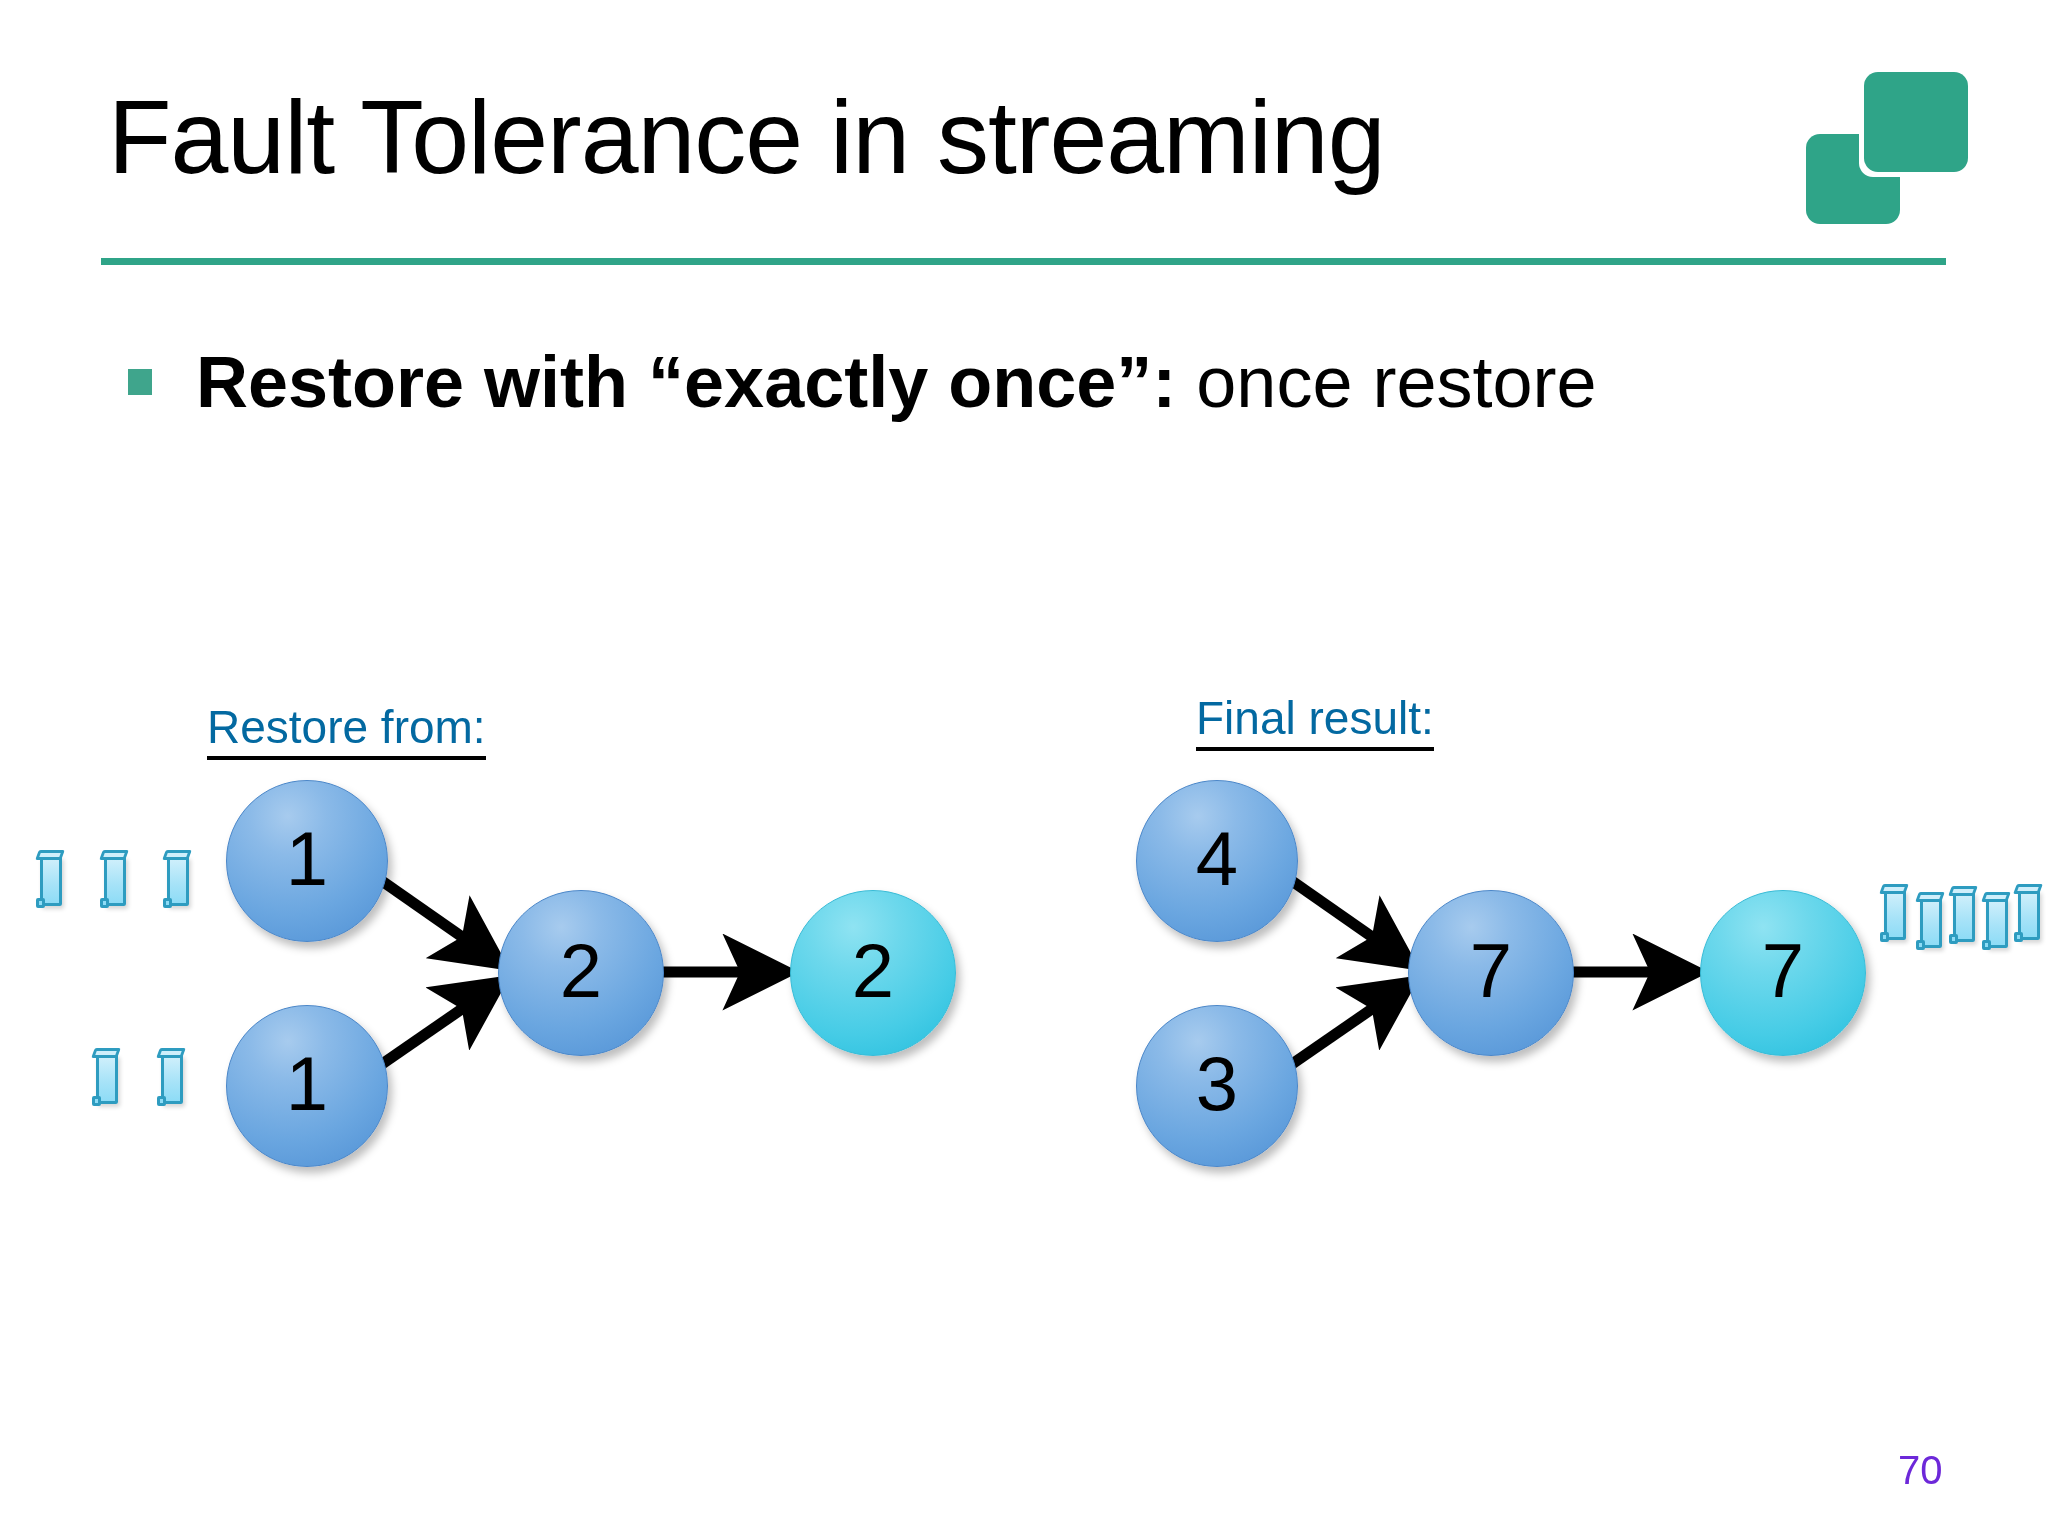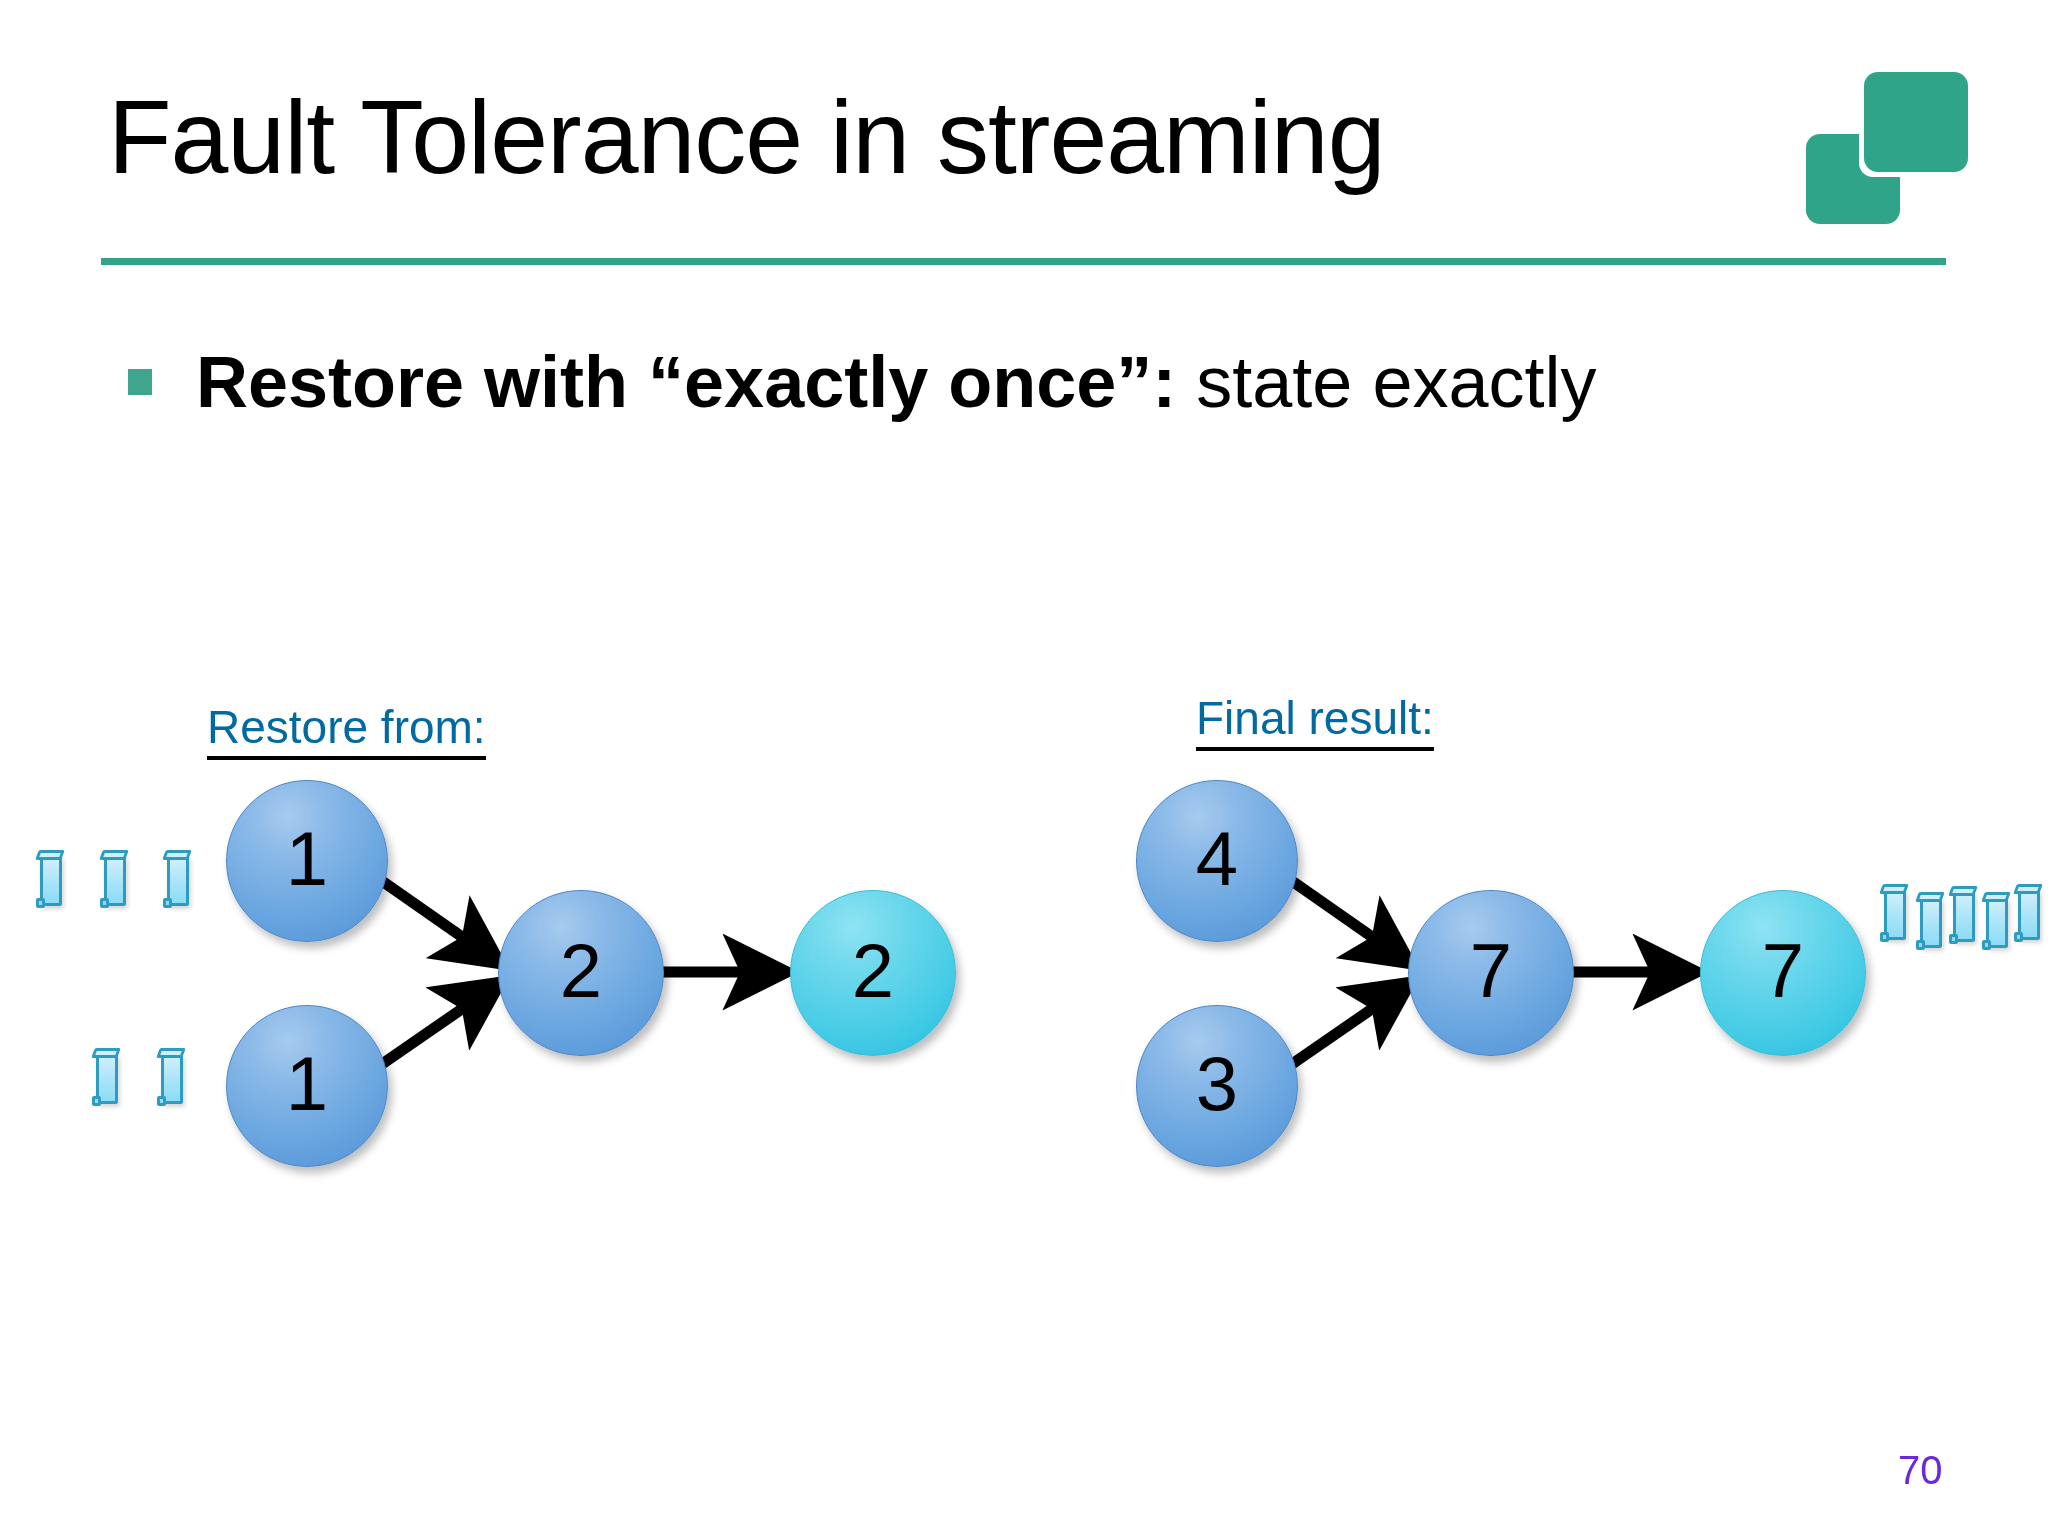--- a/index.html
+++ b/index.html
@@ -199,21 +199,21 @@
 <div id="title-rule"></div>
 
 <div id="brand-logo">
   <div class="sq sq-back"></div>
   <div class="sq sq-front"></div>
 </div>
 
 <div id="bullet-row">
   <div id="bullet-marker"></div>
   <div id="bullet-text">
-    <span class="b">Restore with “exactly once”:</span><span class="n"> state exactly</span>
+    <span class="b">Restore with “exactly once”:</span><span class="n"> once restore</span>
   </div>
 </div>
 
 <div class="group-label" style="left:207px; top:700px;">Restore from:</div>
 
 <div class="group-label" style="left:1196px; top:691px;">Final result:</div>
 
 <svg id="arrow-layer" viewBox="0 0 2048 1536" xmlns="http://www.w3.org/2000/svg">
   <defs>
     <marker id="ah" markerWidth="7" markerHeight="7" refX="5.6" refY="3.5" orient="auto" markerUnits="strokeWidth">

